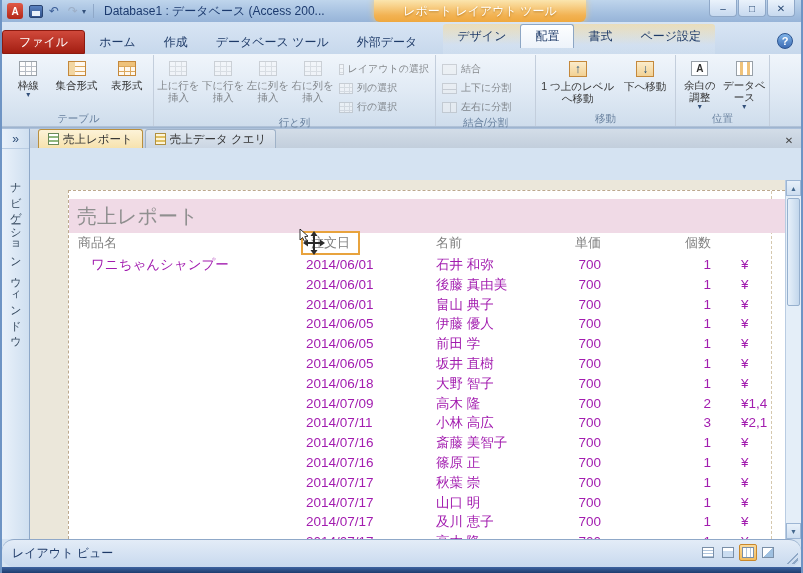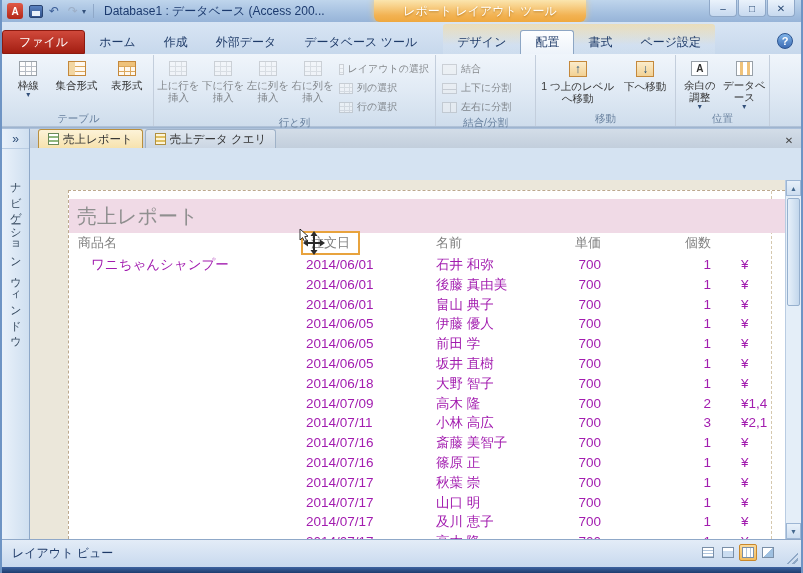--- a/index.html
+++ b/index.html
@@ -38,21 +38,21 @@
   
   .tabrow { height:32px; background:linear-gradient(#D8E5F4,#C7D8EC); position:relative;
     display:flex; align-items:flex-end; }
   .ftab { height:24px; padding:0 16px; display:flex; align-items:center; color:#fff;
     font-size:12px; background:linear-gradient(#D0493B,#A31E12);
     border-radius:3px 3px 0 0; border:1px solid #8C1A10; }
   .rtab { height:24px; padding:0 14px; display:flex; align-items:center; color:#1E3A68;
     font-size:12px; }
   .rtab.active { background:linear-gradient(#FDFEFF,#EDF3FA); border:1px solid #8DA6C4;
     border-bottom:none; border-radius:3px 3px 0 0; }
-  .ctx-wrap { display:flex; align-items:flex-end; height:30px; margin-left:12px;
+  .ctx-wrap { display:flex; height:30px; margin-left:12px;
     background:linear-gradient(rgba(250,216,140,.55),rgba(233,240,248,.2) 70%);
     border-radius:3px 3px 0 0; }
   .help-btn { position:absolute; right:8px; bottom:5px; width:16px; height:16px; border-radius:50%;
     background:linear-gradient(#7FB3E8,#3D6CB4); border:1px solid #2C5490; color:#fff;
     font-size:11px; font-weight:bold; display:flex; align-items:center; justify-content:center; }
 
   
   .ribbon { height:72px; background:linear-gradient(#F0F5FB,#DFE9F4 55%,#CFDDEC);
     display:flex; padding:1px 2px 0; }
   .ribbon-edge { height:2px; background:linear-gradient(#B8C8DC,#96AECB); }
@@ -153,21 +153,21 @@
     display:flex; flex-direction:column; position:relative; }
   .sbtn { height:16px; background:linear-gradient(#E8F1FA,#CCDDF0); border:1px solid #9DB6D4;
     display:flex; align-items:center; justify-content:center; font-size:7px; color:#44688E; }
   .sbtn.bottom { margin-top:auto; }
   .sthumb { position:absolute; left:1px; right:1px; top:18px; height:108px; border-radius:2px;
     background:linear-gradient(to right,#E6F0FA,#C3D7EC); border:1px solid #96B0CE; }
 
   
   .statusbar { height:28px; border-top:1px solid #8FA8C8;
     background:linear-gradient(#E3ECF7,#C8D9EE); position:relative;
-    display:flex; align-items:center; font-size:12px; color:#1E3A68; padding-left:10px; }
+    display:flex; align-items:center; font-size:12px; color:#1E3A68; padding-left:10px;border-radius:12px; }
   .sb-views { position:absolute; right:24px; top:4px; display:flex; gap:2px; align-items:center; }
   .vbtn { width:18px; height:17px; display:flex; align-items:center; justify-content:center;
     border-radius:2px; }
   .vbtn.active { background:linear-gradient(#FBDA9A,#F2BC5D); border:1px solid #C8872B; }
   .vico { width:12px; height:11px; border:1px solid #7A8FA8; background:
     repeating-linear-gradient(to bottom,#fff 0 2px,#AFC4DC 2px 3px); }
   .vico.b { background:linear-gradient(#fff 0 3px,#CADCF0 3px),#fff; }
   .vico.c { background:repeating-linear-gradient(to right,#fff 0 3px,#AFC4DC 3px 4px); }
   .vico.d { background:linear-gradient(135deg,#fff 50%,#9FC0E0 50%); }
   .grip { position:absolute; right:3px; bottom:3px; width:13px; height:13px;
@@ -197,22 +197,22 @@
       <span class="wbtn">–</span>
       <span class="wbtn">□</span>
       <span class="wbtn">✕</span>
     </div>
   </div>
 
   <div class="tabrow">
     <div class="ftab">ファイル</div>
     <div class="rtab">ホーム</div>
     <div class="rtab">作成</div>
+    <div class="rtab">データベース ツール</div>
     <div class="rtab">外部データ</div>
-    <div class="rtab">データベース ツール</div>
     <div class="ctx-wrap">
       <div class="rtab">デザイン</div>
       <div class="rtab active">配置</div>
       <div class="rtab">書式</div>
       <div class="rtab">ページ設定</div>
     </div>
     <div class="help-btn">?</div>
   </div>
 
   <div class="ribbon">

